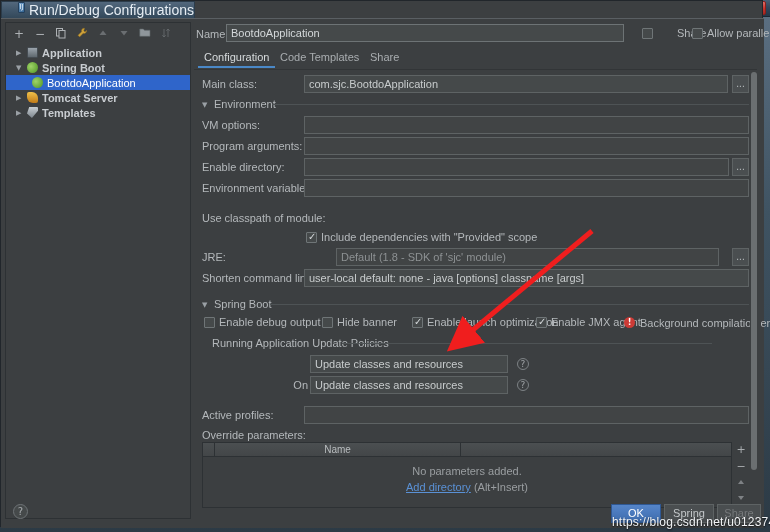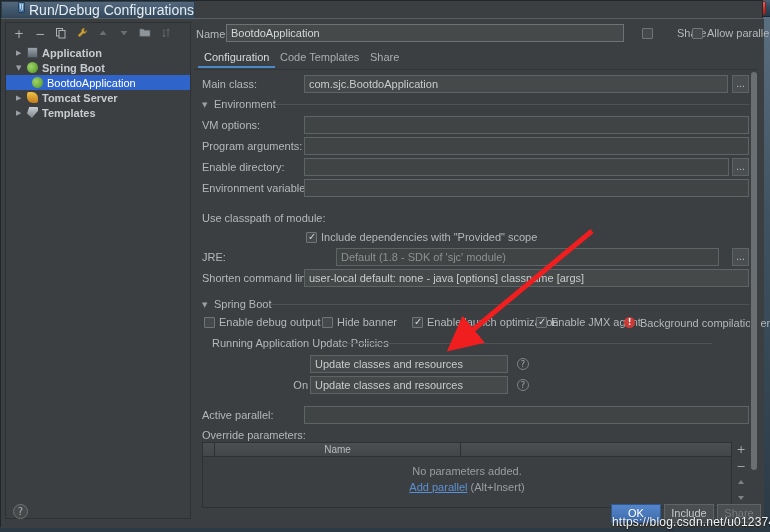--- a/index.html
+++ b/index.html
@@ -432,33 +432,33 @@
         <div class="sep" style="left:148px;top:273px;width:370px;"></div>
 
         <div class="lbl row" style="left:28px;top:288px;text-align:right;width:182px;">On 'Update' action:</div>
         <div class="field row" style="left:116px;top:285px;width:198px;">Update classes and resources</div>
         <div class="help-ic" style="left:323px;top:288px;">?</div>
 
         <div class="lbl row" style="left:28px;top:309px;text-align:right;width:182px;">On frame deactivation:</div>
         <div class="field row" style="left:116px;top:306px;width:198px;">Update classes and resources</div>
         <div class="help-ic" style="left:323px;top:309px;">?</div>
 
-        <div class="lbl row" style="left:8px;top:339px;">Active parallel:</div>
+        <div class="lbl row" style="left:8px;top:339px;">Active profiles:</div>
         <div class="field empty row" style="left:110px;top:336px;width:445px;"></div>
 
         <div class="sect-lbl" style="left:8px;top:359px;">Override parameters:</div>
 
         <div id="tbl" style="top:372px;left:8px;width:530px;height:66px;">
           <div id="tbl-head">
             <div class="th" style="left:0px;width:12px;"></div>
             <div class="th" style="left:12px;width:246px;">Name</div>
           </div>
           <div id="tbl-empty">No parameters added.</div>
           <div id="tbl-link">
-            <a href="#">Add parallel</a>
+            <a href="#">Add directory</a>
             <span>(Alt+Insert)</span>
           </div>
         </div>
         <div id="tbl-side" style="top:372px;left:540px;height:66px;">
           <div class="sbtn" style="top:0px;">+</div>
           <div class="sbtn" style="top:17px;">−</div>
           <div class="sbtn" style="top:34px;">
             <svg width="10" height="10" viewBox="0 0 10 10">
                 <path d="M5 3 8 7H2z" fill="#7e8285"></path>
               </svg>
@@ -473,21 +473,21 @@
       </div>
 
       <div id="form-scroll">
         <div id="form-thumb"></div>
       </div>
     </div>
 
     <div id="bottombar">
       <div id="help-btn">?</div>
       <div class="dbtn primary" style="left:610px;width:50px;">OK</div>
-      <div class="dbtn" style="left:663px;width:50px;">Include</div>
+      <div class="dbtn" style="left:663px;width:50px;">Spring</div>
       <div class="dbtn disabled" style="left:716px;width:44px;">Share</div>
     </div>
 
   </div>
 </div>
 
 <svg id="annot">
   <defs>
     <marker id="ah" markerWidth="7" markerHeight="7" refX="1.5" refY="3.5" orient="auto">
       <path d="M0,0 L7,3.5 L0,7 z" fill="#f01e1e"></path>

